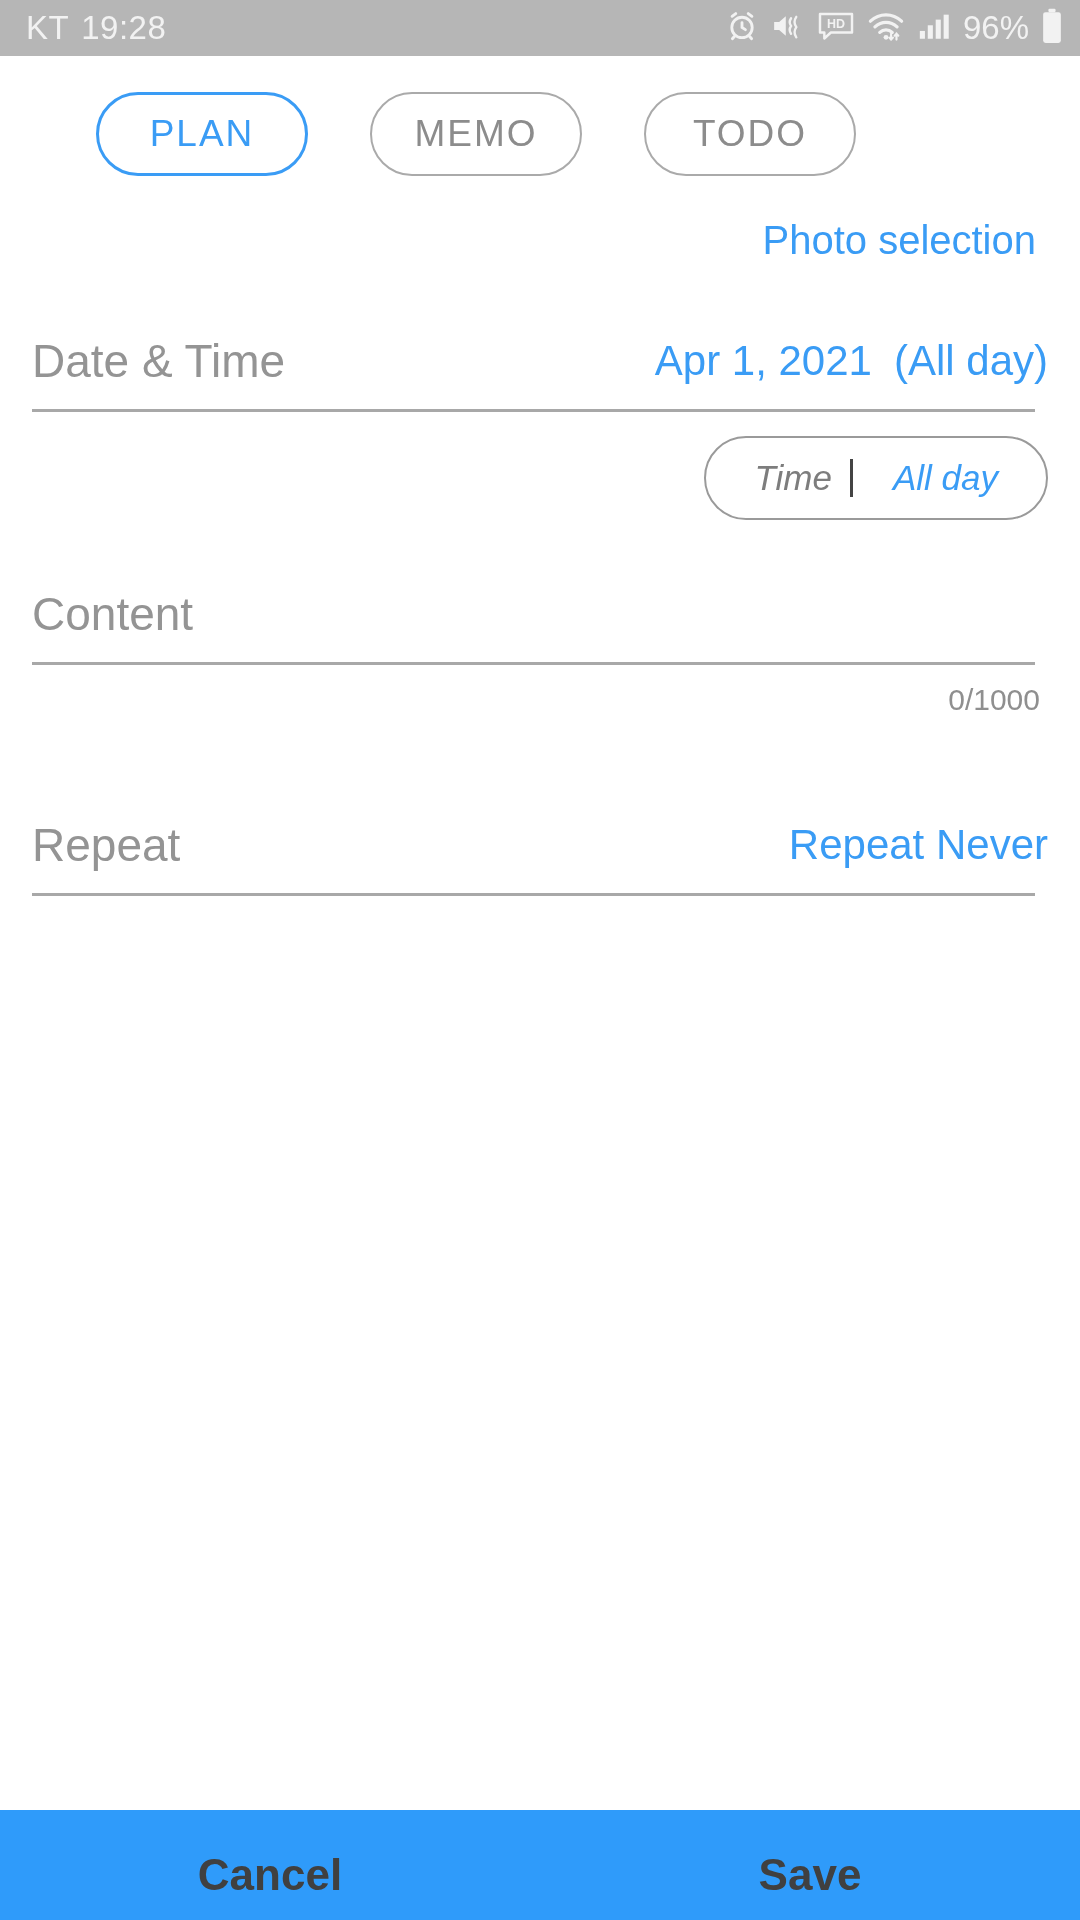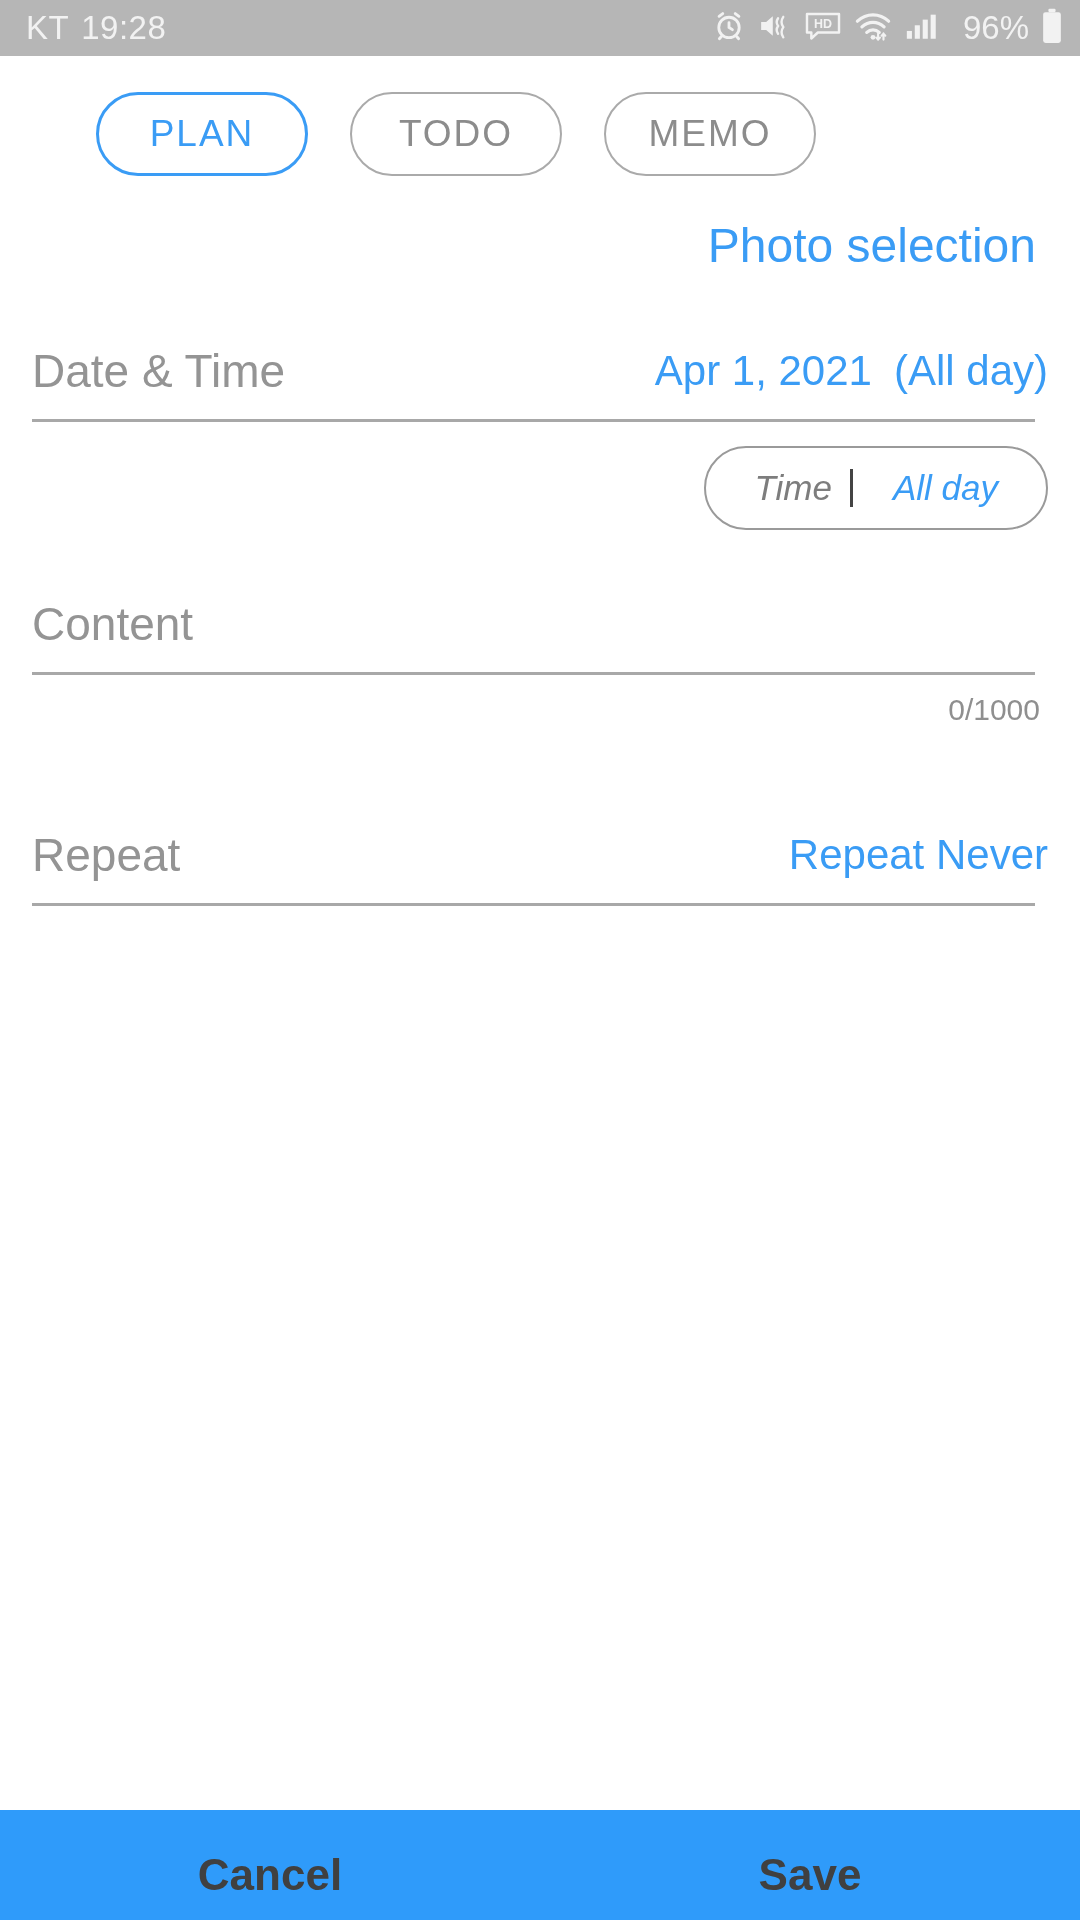--- a/index.html
+++ b/index.html
@@ -45,28 +45,28 @@
   .status-right {
     display: flex;
     align-items: center;
     gap: 11px;
   }
   .sicon { display: block; }
   .battery-pct {
     color: #f2f2f2;
     font-size: 33px;
     letter-spacing: 0px;
-    margin-left: 14px;
+    margin-left: 1px;
   }
 
   
   .tabs-row {
     display: flex;
     justify-content: flex-start;
-    gap: 42px;
+    gap: 62px;
     padding: 36px 0 0 96px;
     flex: 0 0 auto;
   }
   .tab {
     width: 212px;
     height: 84px;
     border-radius: 42px;
     background: #ffffff;
     border: 2px solid #aaaaaa;
     display: flex;
@@ -90,21 +90,21 @@
     padding: 0;
   }
 
   .photo-row {
     display: flex;
     justify-content: flex-end;
     padding: 42px 44px 0 0;
   }
   .photo-selection {
     color: #3a9cf5;
-    font-size: 48px;
+    font-size: 40px;
     cursor: pointer;
     letter-spacing: 0px;
   }
 
   .field-block { padding: 0 32px; }
 
   .field-label-row {
     height: 96px;
     display: flex;
     align-items: center;
@@ -267,24 +267,24 @@
         </svg>
       </span>
     </div>
   </div>
 
   <div class="tabs-row">
     <div class="tab active">
       <span>PLAN</span>
     </div>
     <div class="tab">
+      <span>MEMO</span>
+    </div>
+    <div class="tab">
       <span>TODO</span>
-    </div>
-    <div class="tab">
-      <span>MEMO</span>
     </div>
   </div>
 
   <div class="content">
 
     <div class="photo-row">
       <span class="photo-selection">Photo selection</span>
     </div>
 
 

